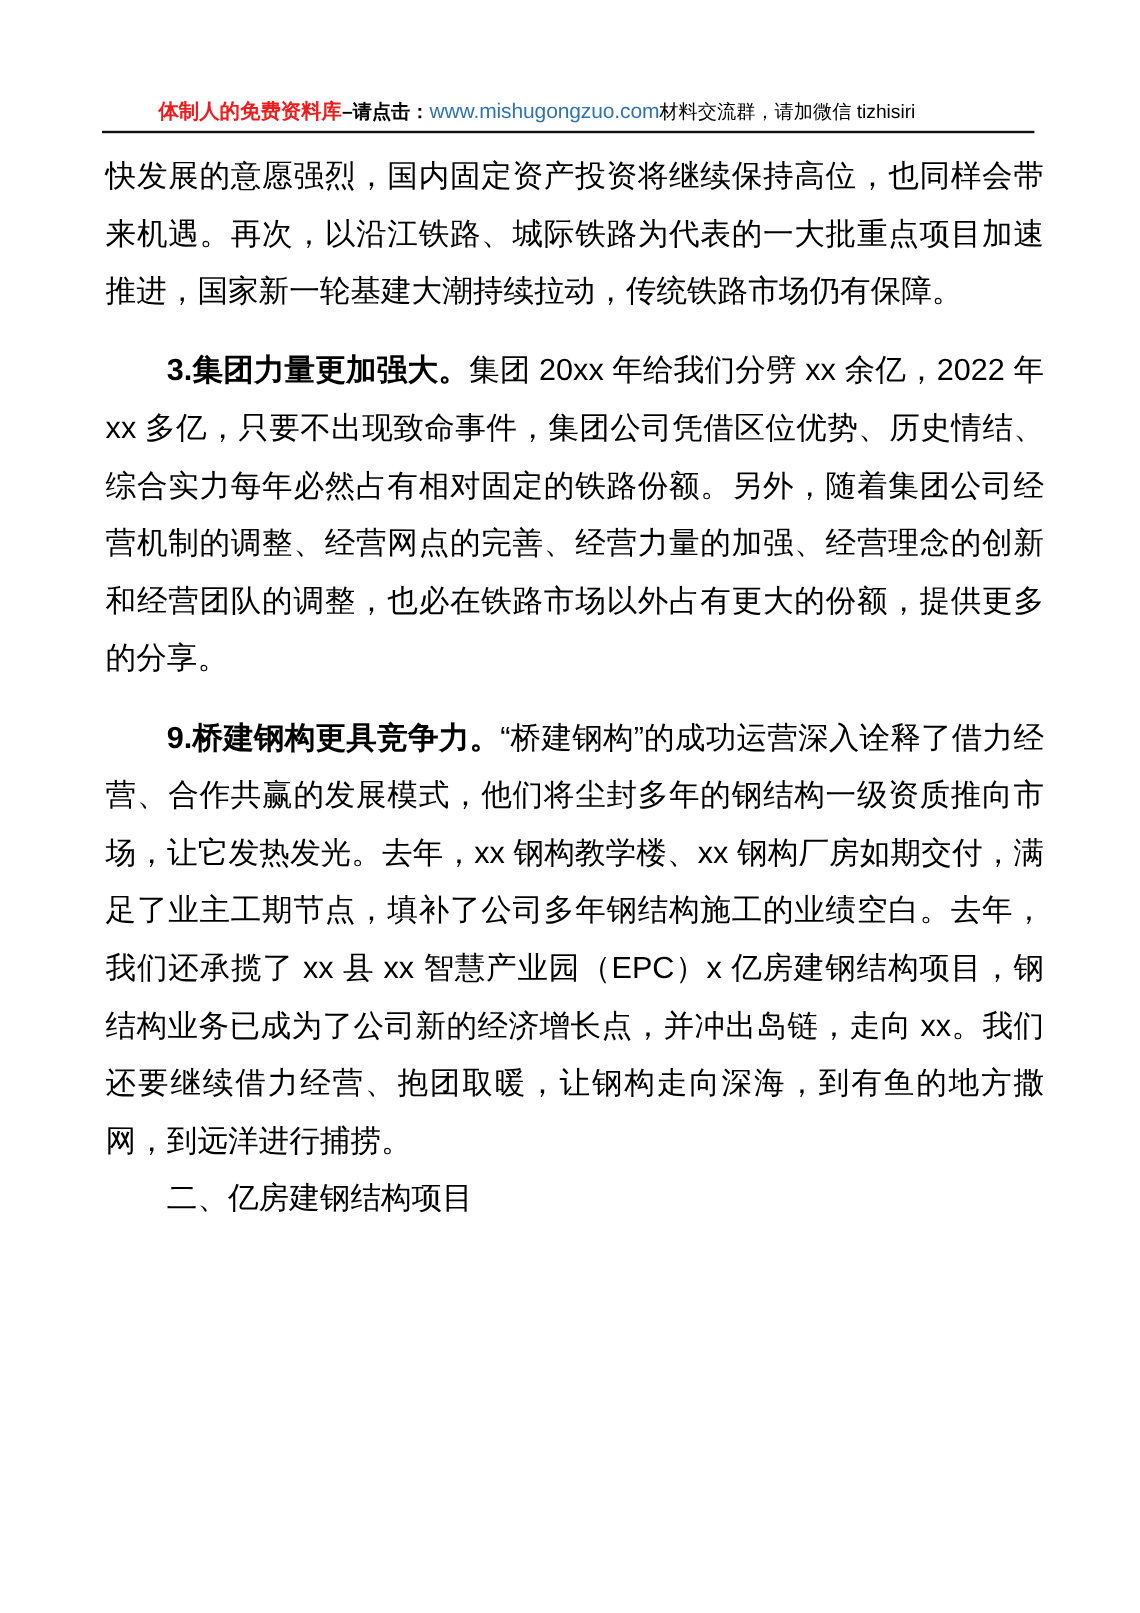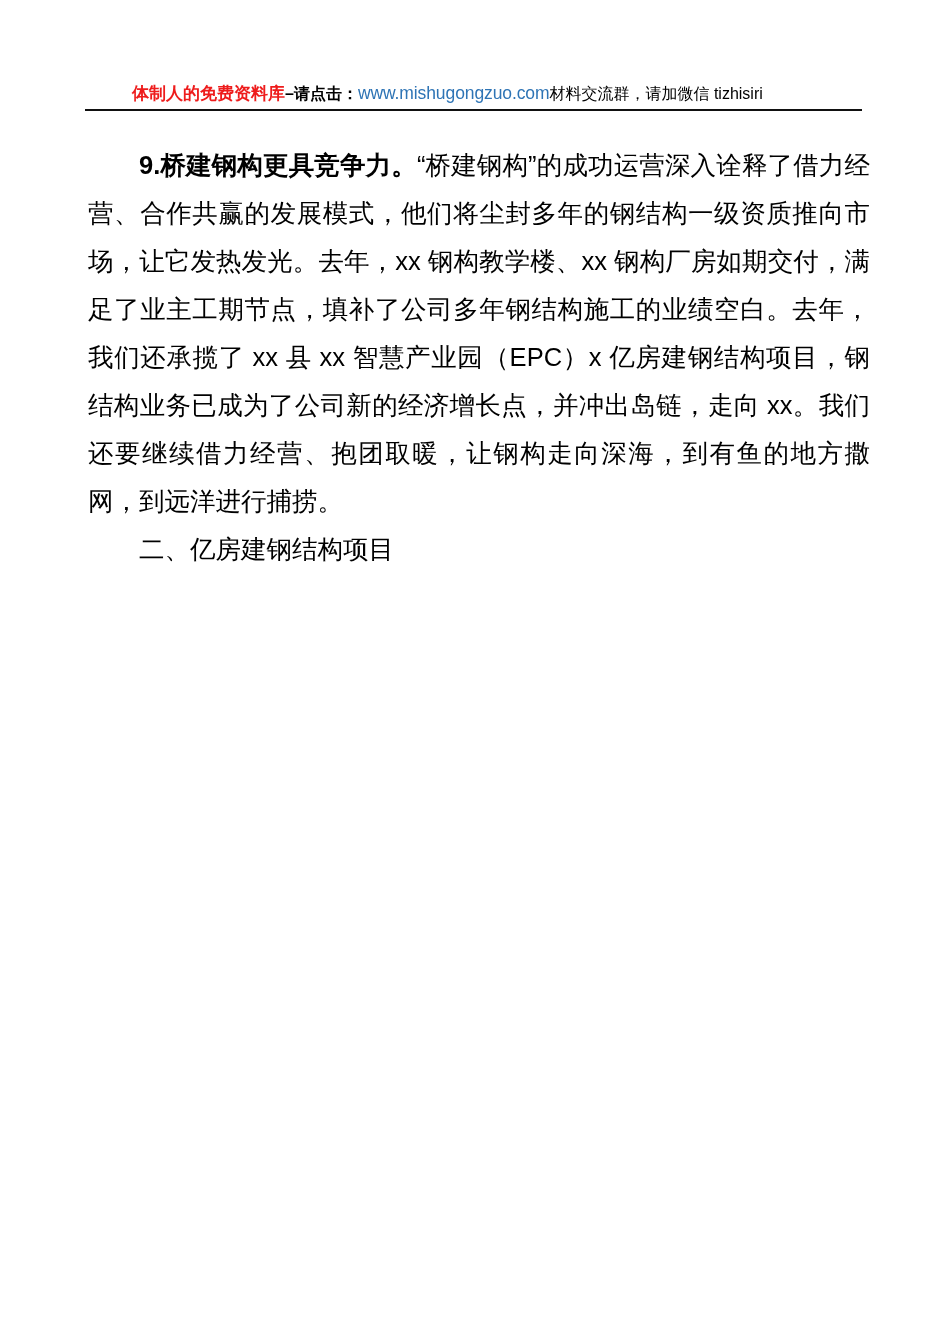--- a/index.html
+++ b/index.html
@@ -107,22 +107,28 @@
 <div class="page">
 
   <div class="header">
     <div class="header-inner">
       <span class="hdr-brand">体制人的免费资料库</span><span class="hdr-sep">–请点击：</span><span class="hdr-url">www.mishugongzuo.com</span><span class="hdr-tail">材料交流群，请加微信 tizhisiri</span>
     </div>
   </div>
 
   <div class="body-area">
 
+    <p class="para">
+      <span>快发展的意愿强烈，国内固定资产投资将继续保持高位，也同样会带来机遇。再次，以沿江铁路、城际铁路为代表的一大批重点项目加速推进，国家新一轮基建大潮持续拉动，传统铁路市场仍有保障。</span>
+    </p>
 
 
+    <p class="para indent gap">
+      <span class="bold">3.集团力量更加强大。</span><span>集团 20xx 年给我们分劈 xx 余亿，2022 年 xx 多亿，只要不出现致命事件，集团公司凭借区位优势、历史情结、综合实力每年必然占有相对固定的铁路份额。另外，随着集团公司经营机制的调整、经营网点的完善、经营力量的加强、经营理念的创新和经营团队的调整，也必在铁路市场以外占有更大的份额，提供更多的分享。</span>
+    </p>
 
     <p class="para indent gap">
       <span class="bold">9.桥建钢构更具竞争力。</span><span>“桥建钢构”的成功运营深入诠释了借力经营、合作共赢的发展模式，他们将尘封多年的钢结构一级资质推向市场，让它发热发光。去年，xx 钢构教学楼、xx 钢构厂房如期交付，满足了业主工期节点，填补了公司多年钢结构施工的业绩空白。去年，我们还承揽了 xx 县 xx 智慧产业园（EPC）x 亿房建钢结构项目，钢结构业务已成为了公司新的经济增长点，并冲出岛链，走向 xx。我们还要继续借力经营、抱团取暖，让钢构走向深海，到有鱼的地方撒网，到远洋进行捕捞。</span>
     </p>
 
     <p class="para indent tail-line">
       <span>二、亿房建钢结构项目</span>
     </p>
 
   </div>

